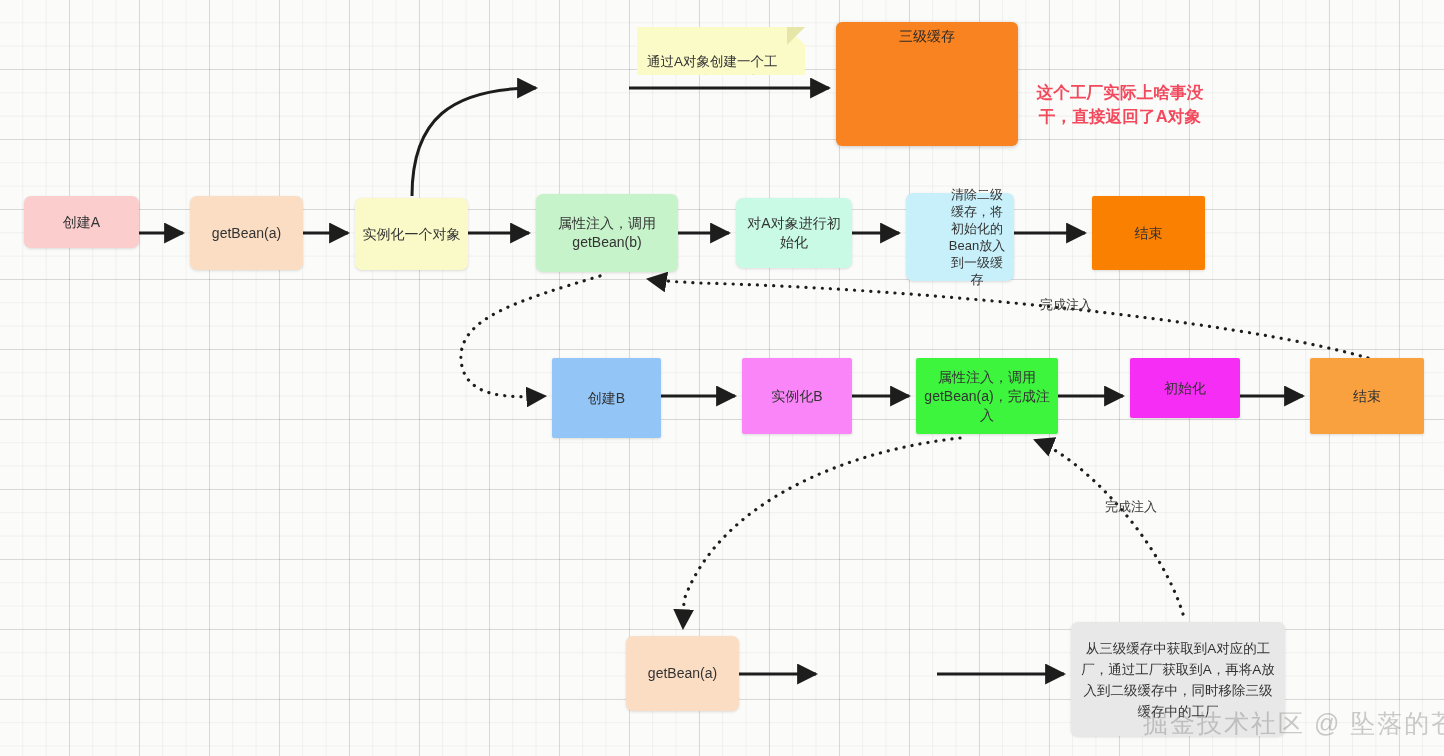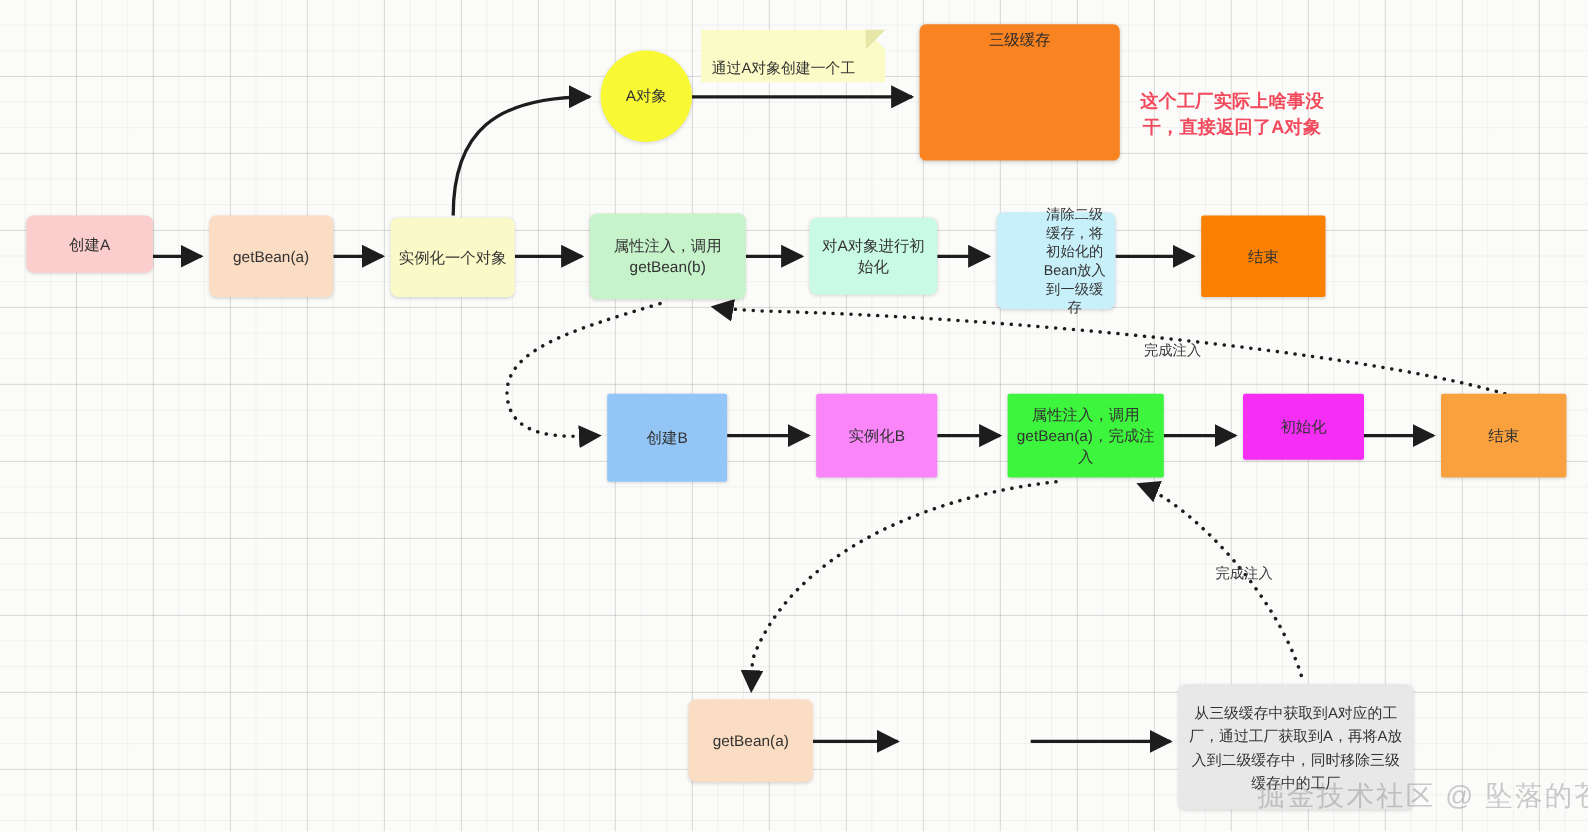--- a/index.html
+++ b/index.html
@@ -73,21 +73,20 @@
     text-align: center;
     white-space: pre-line;
     letter-spacing: 0.2px;
   }
   .edge-label {
     position: absolute;
     font-size: 13px;
     color: #3a3a3a;
     background: transparent;
     white-space: nowrap;
-    margin-top: 14px;
   }
   .watermark {
     position: absolute;
     color: rgba(120,120,120,0.38);
     font-size: 25px;
     letter-spacing: 2px;
     white-space: nowrap;
     pointer-events: none;
   }
   #edges {
@@ -168,23 +167,20 @@
   </div>
 
   <div class="node" style="left:906px; top:193px; width:108px; height:88px; background:#c8f0fb; font-size:13px; line-height:17px;padding-left:40px;">
     <span>清除二级缓存，将初始化的Bean放入到一级缓存</span>
   </div>
 
   <div class="node sharp" style="left:1092px; top:196px; width:113px; height:74px; background:#f98000;">
     <span>结束</span>
   </div>
 
-  <div class="node circle" style="left:546px; top:46px; width:83px; height:83px; background:#f8f835;">
-    <span>A对象</span>
-  </div>
 
   <div style="position:absolute; left:836px; top:22px; width:182px; height:124px; background:#f98321;
               border-radius:6px; box-shadow:0 1px 4px rgba(0,0,0,0.2);">
     <div style="position:absolute; left:0; top:6px; width:100%; text-align:center; font-size:14px; color:#2b2b2b;">三级缓存</div>
   </div>
 
 
   <div class="sticky" style="left:637px; top:27px; width:168px; height:48px;">
     <span>通过A对象创建一个工厂，并放入三级缓存</span>
   </div>

